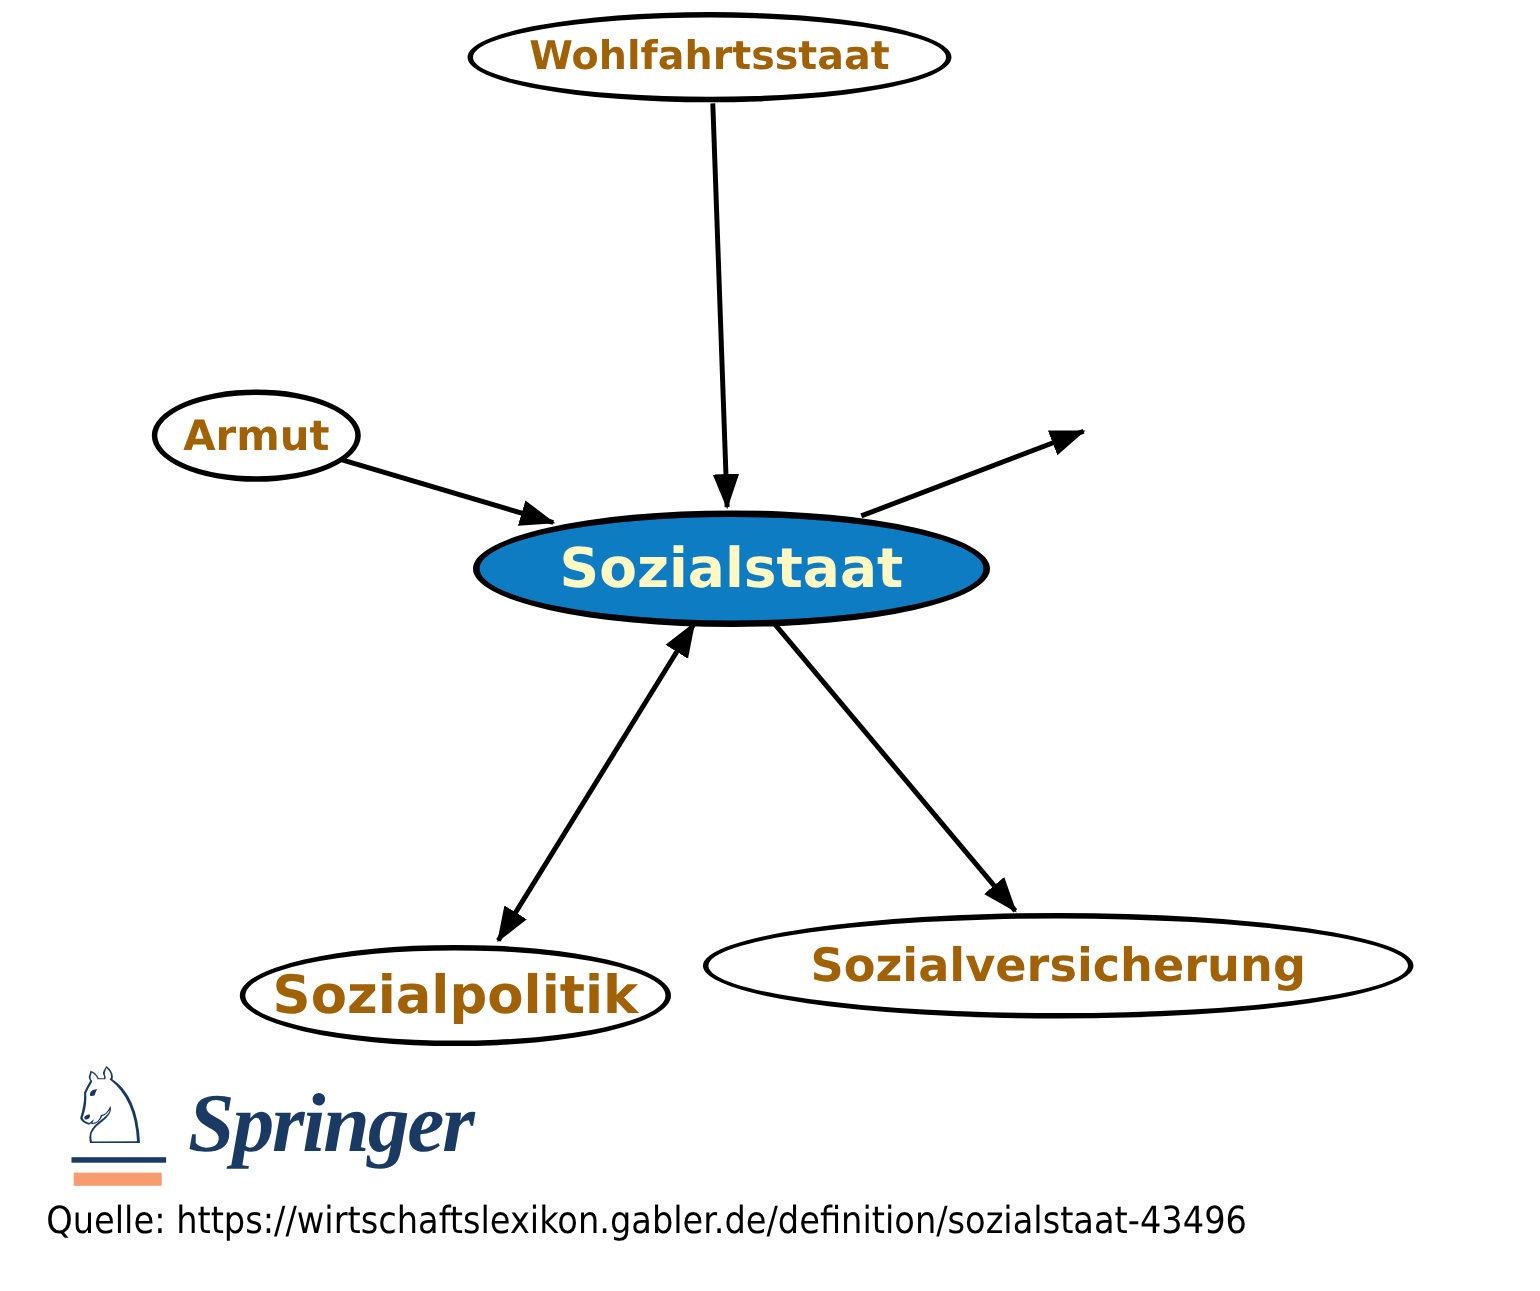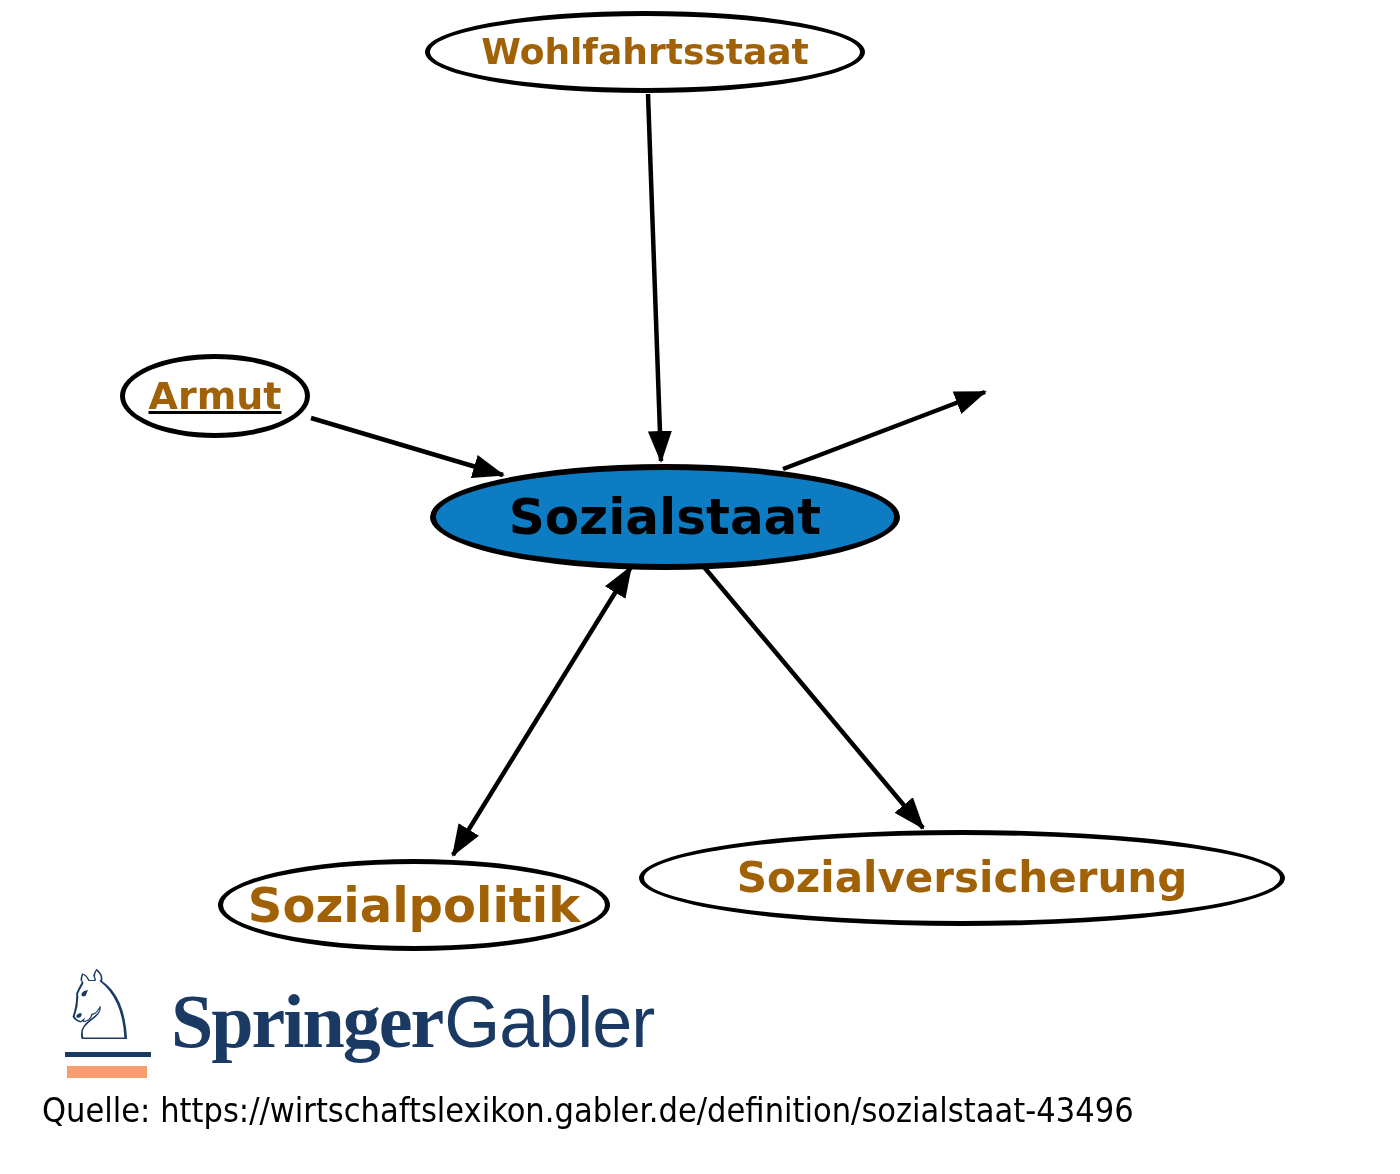--- a/index.html
+++ b/index.html
@@ -27,29 +27,29 @@
     text-align: center;
   }
   .node-label {
     color: #a16207;
     font-weight: bold;
     white-space: pre-line;
     line-height: 1.22;
   }
   .node-wohlfahrtsstaat { left: 425px; top: 11px;  width: 440px; height: 82px; }
   .node-wohlfahrtsstaat .node-label { font-size: 36px; }
-  .node-armut           { left: 120px; top: 354px; width: 190px; height: 84px; text-decoration: underline; }
+  .node-armut           { left: 138px; top: 354px; width: 190px; height: 84px; }
   .node-armut .node-label { font-size: 38px; }
   .node-soziale-sicherung { left: 946px; top: 282px; width: 302px; height: 134px; }
   .node-soziale-sicherung .node-label { font-size: 36px; }
   .node-sozialstaat {
     left: 430px; top: 464px; width: 470px; height: 106px;
     background: #0d7cc2; border-width: 6px;
   }
-  .node-sozialstaat .node-label { color: #000000; font-size: 50px; }
+  .node-sozialstaat .node-label { color: #fef9c3; font-size: 50px; }
   .node-sozialpolitik   { left: 218px; top: 859px; width: 392px; height: 92px; }
   .node-sozialpolitik .node-label { font-size: 48px; }
   .node-sozialversicherung { left: 639px; top: 830px; width: 646px; height: 96px; }
   .node-sozialversicherung .node-label { font-size: 42px; }
 
   .logo {
     position: absolute;
     left: 55px; top: 960px;
     width: 700px; height: 130px;
     color: #1a3a63;
@@ -72,22 +72,23 @@
     position: absolute;
     left: 12px; top: 106px;
     width: 80px; height: 12px;
     background: #f89c70;
   }
   .brand-text {
     position: absolute;
     left: 116px; top: 18px;
     display: flex;
     align-items: baseline;
-    gap: 2px;
+    gap: 18px;
     white-space: nowrap;
+    font-style: italic;
   }
   .brand-springer {
     font-family: "Liberation Serif", "DejaVu Serif", serif;
     font-weight: bold;
     font-size: 76px;
     letter-spacing: -2px;
   }
   .brand-gabler {
     font-family: "Liberation Sans", "DejaVu Sans", sans-serif;
     font-weight: 400;
@@ -146,19 +147,18 @@
   <div class="node node-sozialversicherung">
     <div class="node-label">Sozialversicherung</div>
   </div>
 
   <div class="logo">
     <div class="horse">♘</div>
     <div class="horse-baseline"></div>
     <div class="horse-underline"></div>
     <div class="brand-text">
       <span class="brand-springer">Springer</span>
-      <span class="brand-gabler">Gabler</span>
     </div>
   </div>
 
   <div class="source-line">Quelle: https://wirtschaftslexikon.gabler.de/definition/sozialstaat-43496</div>
 
 </div>
 
 </body></html>

